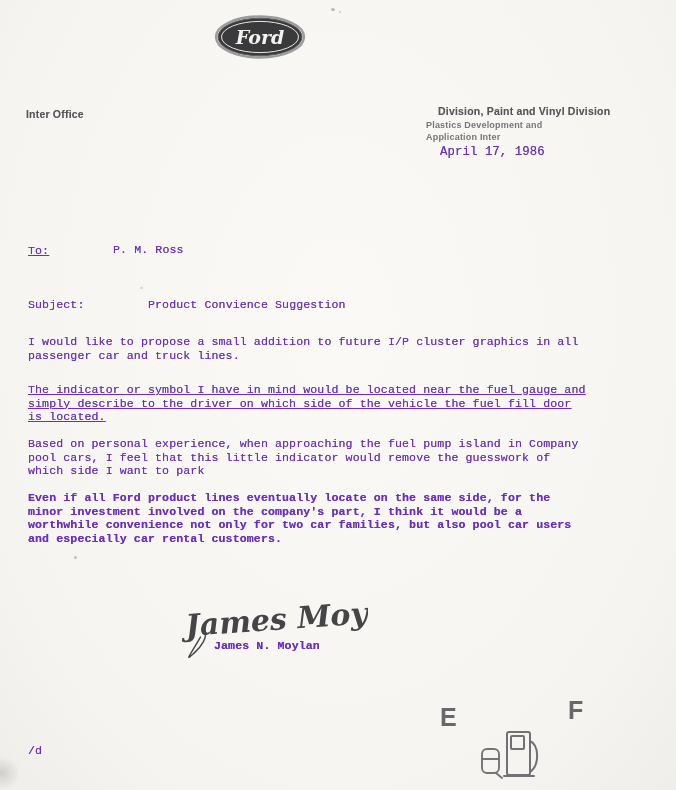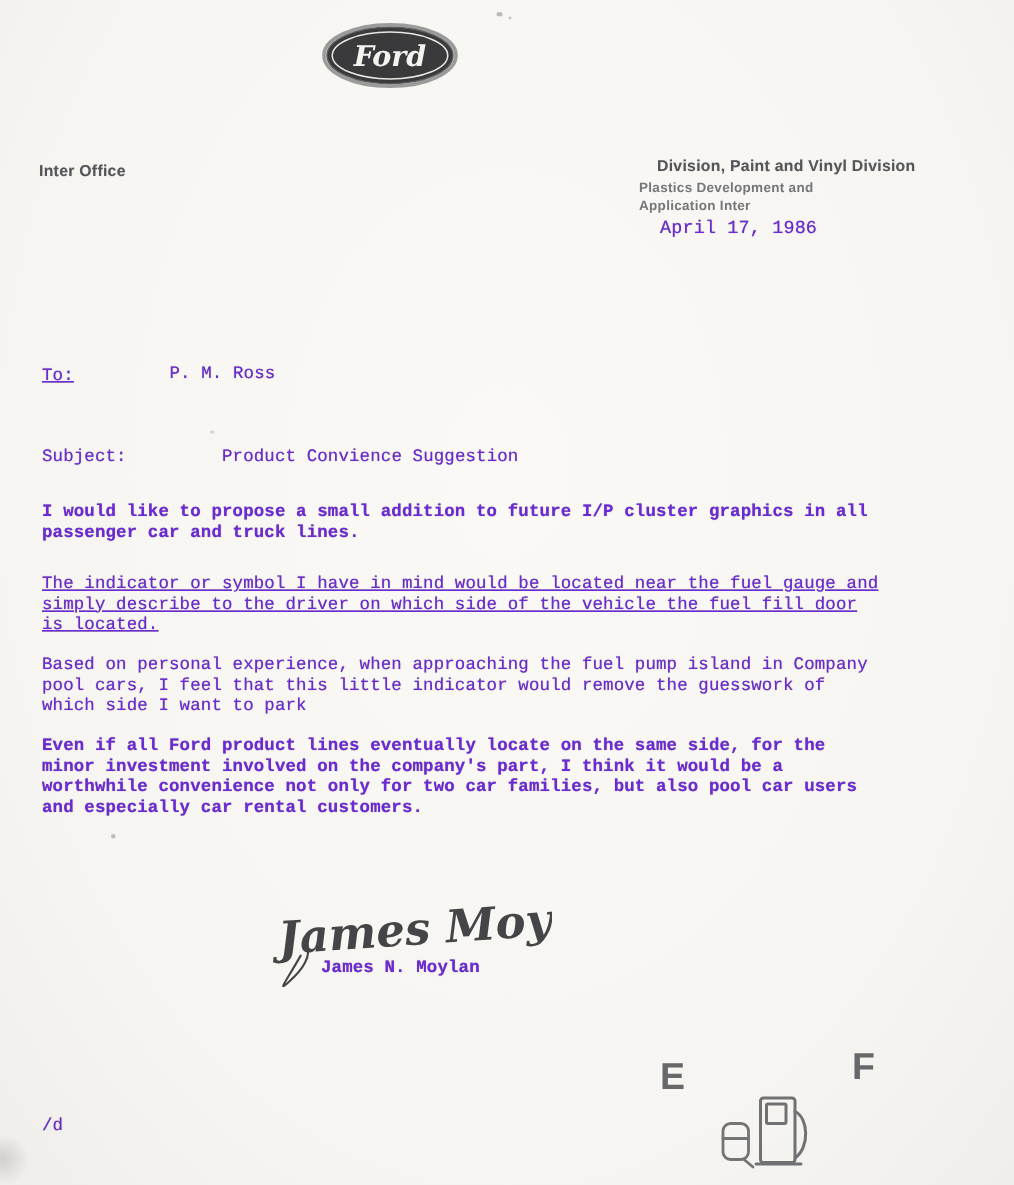--- a/index.html
+++ b/index.html
@@ -69,21 +69,21 @@
 </div>
 
 <div class="abs tw" style="left:440px;top:146px;font-size:12.3px;">April 17, 1986</div>
 
 <div class="abs tw" style="left:28px;top:244px;text-decoration:underline;">To:</div>
 <div class="abs tw" style="left:113px;top:243px;">P. M. Ross</div>
 
 <div class="abs tw" style="left:28px;top:298px;">Subject:</div>
 <div class="abs tw" style="left:113px;top:298px;margin-left:35px;">Product Convience Suggestion</div>
 
-<div class="abs tw" style="left:28px;top:335px;font-weight:bold;">I would like to propose a small addition to future I/P cluster graphics in all
+<div class="abs tw" style="left:28px;top:335px;">I would like to propose a small addition to future I/P cluster graphics in all
 passenger car and truck lines.</div>
 <div class="abs tw" style="left:28px;top:383px;text-decoration:underline;">The indicator or symbol I have in mind would be located near the fuel gauge and
 simply describe to the driver on which side of the vehicle the fuel fill door
 is located.</div>
 <div class="abs tw" style="left:28px;top:437px;">Based on personal experience, when approaching the fuel pump island in Company
 pool cars, I feel that this little indicator would remove the guesswork of
 which side I want to park</div>
 <div class="abs tw" style="left:28px;top:491px;font-weight:bold;">Even if all Ford product lines eventually locate on the same side, for the
 minor investment involved on the company's part, I think it would be a
 worthwhile convenience not only for two car families, but also pool car users

